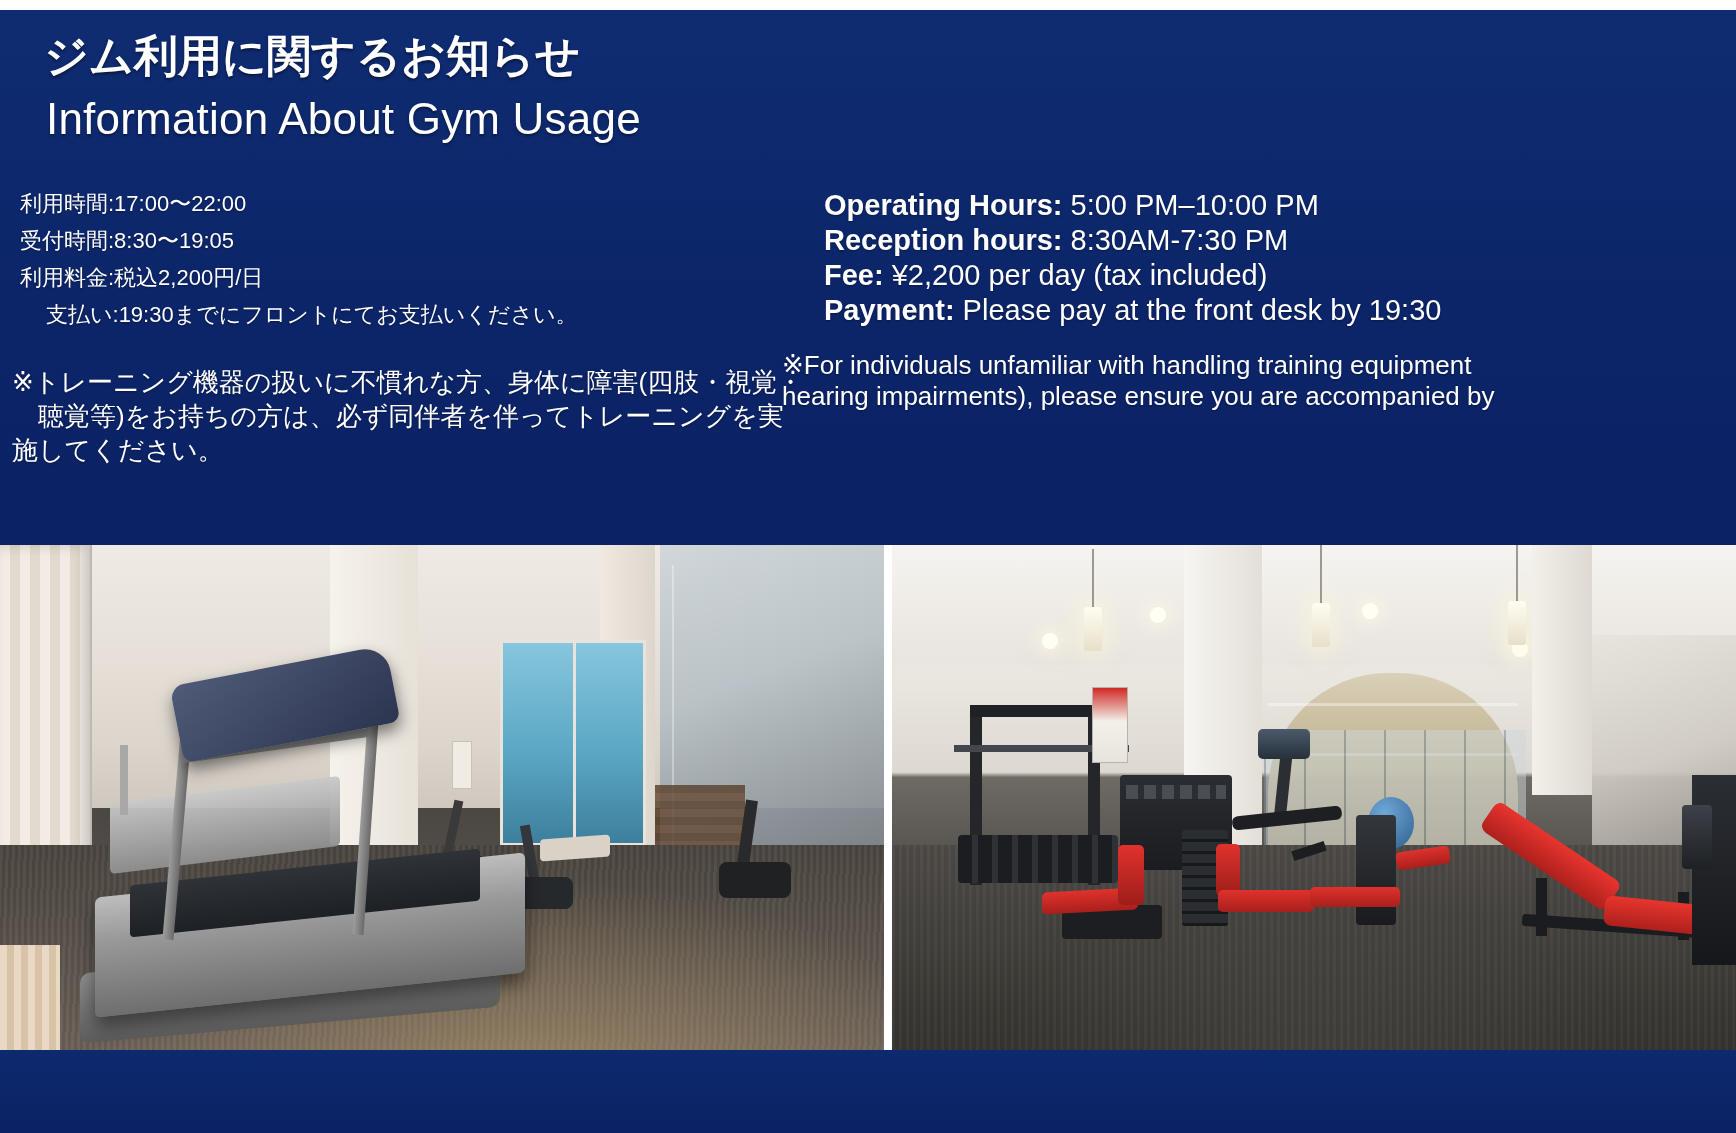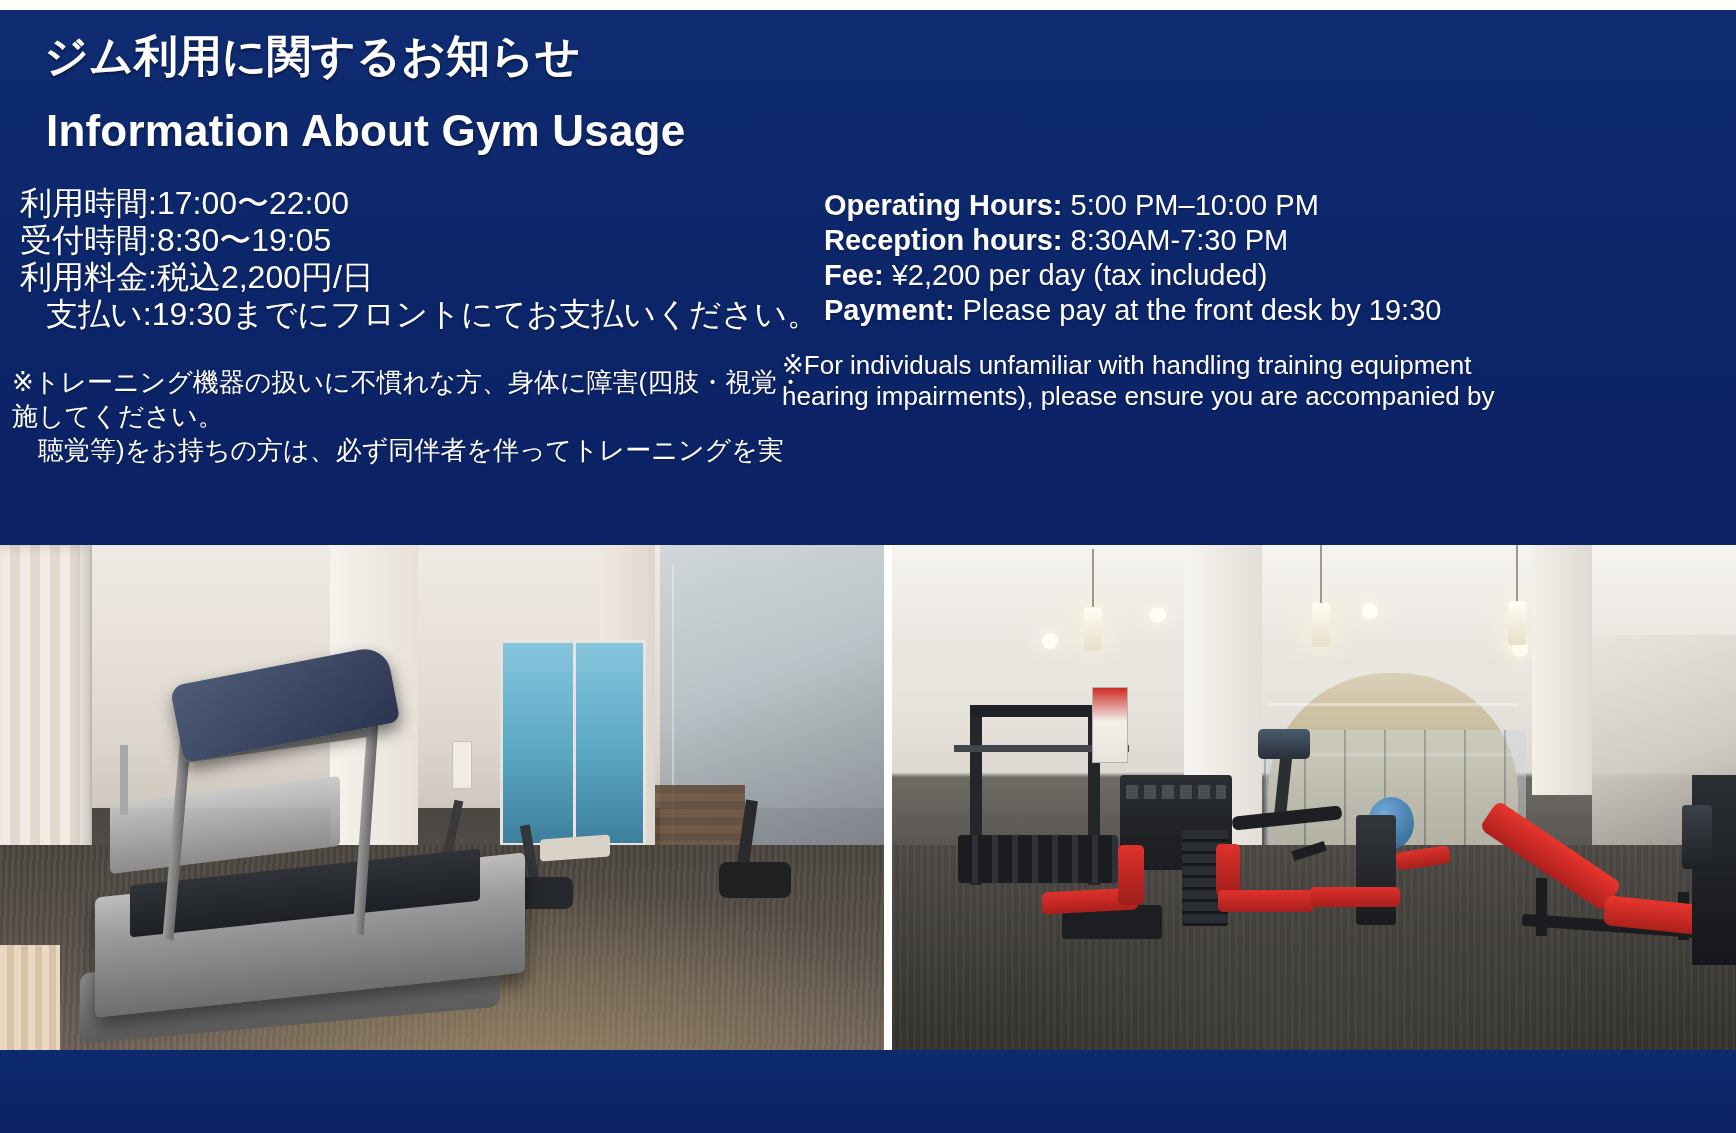--- a/index.html
+++ b/index.html
@@ -51,40 +51,40 @@
     line-height: 64px;
     font-weight: 700;
     color: #ffffff;
     letter-spacing: 0px;
     white-space: nowrap;
     text-shadow: 0 2px 3px rgba(0,0,0,0.45);
   }
   .title-en {
     position: absolute;
     left: 46px;
-    top: 96px;
+    top: 84px;
     font-size: 44px;
     line-height: 50px;
-    font-weight: 700;
+    font-weight: 400;
     color: #ffffff;
     white-space: nowrap;
     letter-spacing: 0.2px;
     text-shadow: 0 2px 3px rgba(0,0,0,0.4);
   }
 
   
   .col-jp {
     position: absolute;
     left: 20px;
     top: 175px;
     width: 760px;
     color: #ffffff;
   }
   .jp-line {
-    font-size: 32px;
+    font-size: 22px;
     line-height: 37px;
     white-space: nowrap;
     font-weight: 400;
     text-shadow: 0 1px 2px rgba(0,0,0,0.35);
   }
   .jp-line.indent { padding-left: 26px; }
 
   .jp-note {
     position: absolute;
     left: 12px;
@@ -536,22 +536,22 @@
 
     <div class="col-jp">
       <div class="jp-line">利用時間:17:00〜22:00</div>
       <div class="jp-line">受付時間:8:30〜19:05</div>
       <div class="jp-line">利用料金:税込2,200円/日</div>
       <div class="jp-line indent">支払い:19:30までにフロントにてお支払いください。</div>
     </div>
 
     <div class="jp-note">
       <div class="n-line">※トレーニング機器の扱いに不慣れな方、身体に障害(四肢・視覚・</div>
+      <div class="n-line ind">聴覚等)をお持ちの方は、必ず同伴者を伴ってトレーニングを実</div>
       <div class="n-line">施してください。</div>
-      <div class="n-line ind">聴覚等)をお持ちの方は、必ず同伴者を伴ってトレーニングを実</div>
     </div>
 
     <div class="col-en">
       <div class="en-line">
         <b>Operating Hours:</b>
         <span class="val">5:00 PM–10:00 PM</span>
       </div>
       <div class="en-line">
         <b>Reception hours:</b>
         <span class="val">8:30AM-7:30 PM</span>

